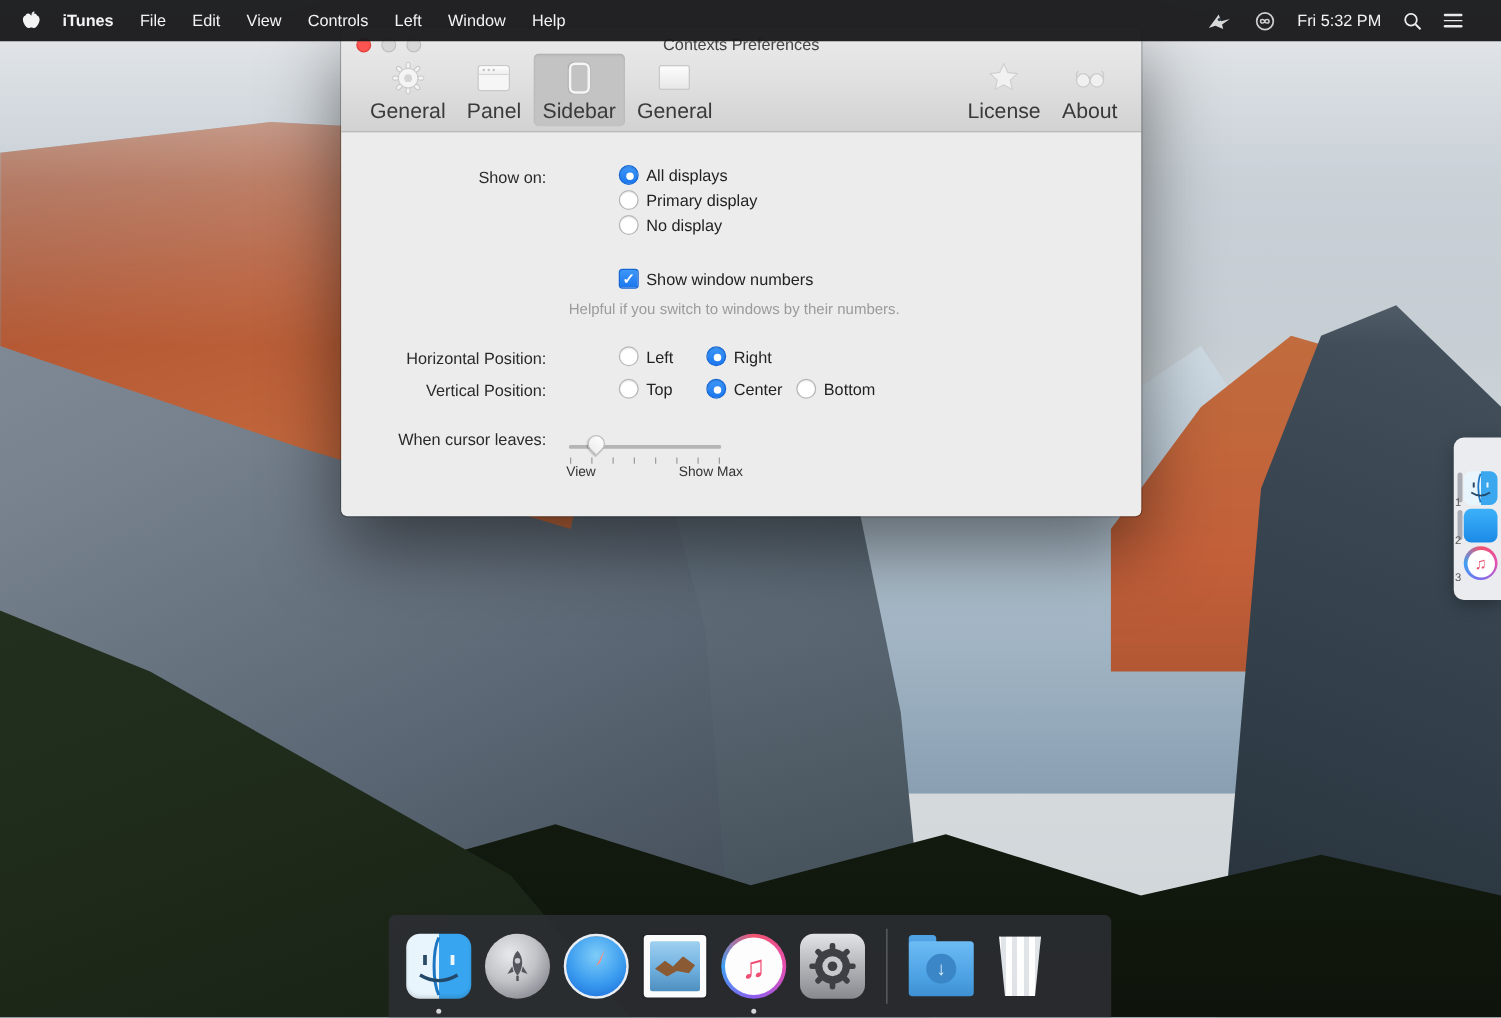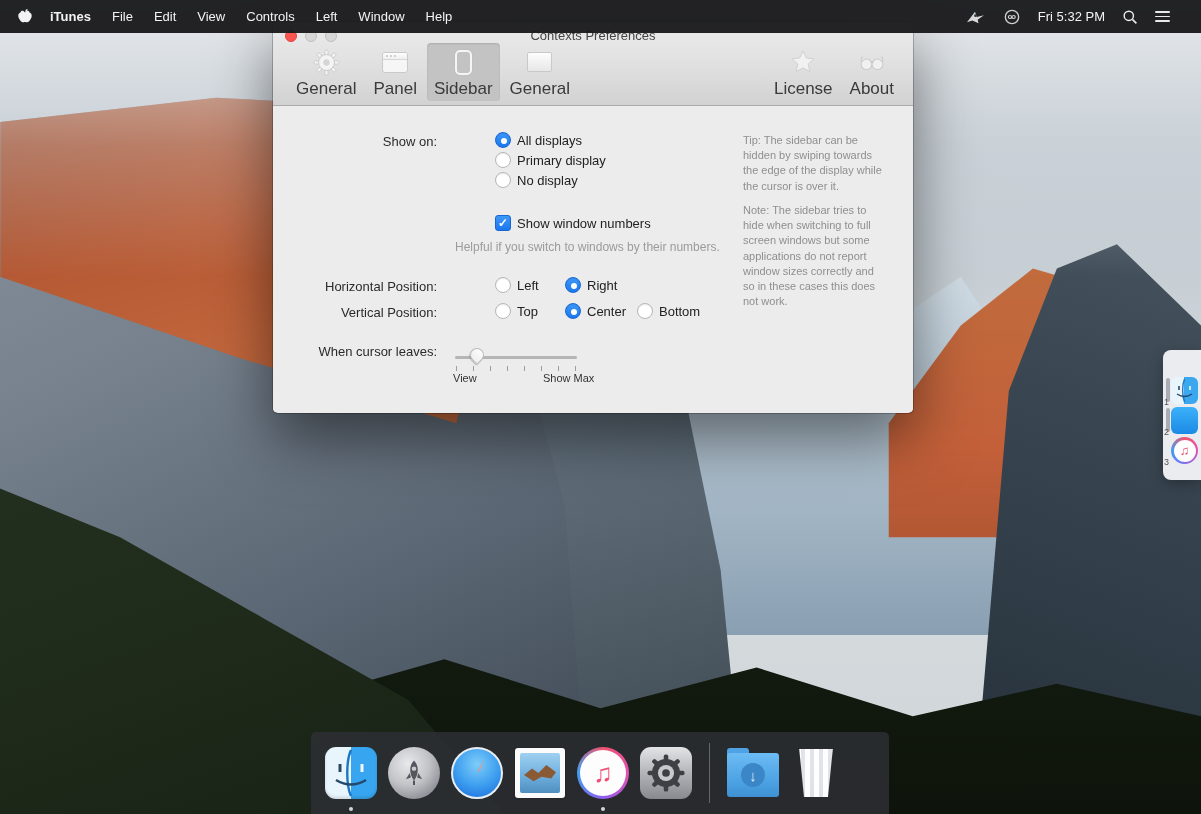--- a/index.html
+++ b/index.html
@@ -349,22 +349,20 @@
           <i></i>
           <i></i>
           <i></i>
           <i></i>
           <i></i>
       </div>
     </div>
     <div class="slider-minmax" style="left:180px; top:266px">View</div>
     <div class="slider-minmax" style="left:270px; top:266px">Show Max</div>
 
-    <div class="tipcol" style="top:27px">Tip: The sidebar can be hidden by swiping towards the edge of the display while the cursor is over it.</div>
-    <div class="tipcol" style="top:97px">Note: The sidebar tries to hide when switching to full screen windows but some applications do not report window sizes correctly and so in these cases this does not work.</div>
   </div>
 </div>
 
 <div class="ctx-sidebar">
   <div class="ctx-item" style="top:27px">
     <div class="ctx-bar"></div>
     <div class="mini-finder">
       <svg width="27" height="27" viewBox="0 0 27 27">
         <path d="M13.5 2 C11 8 11 18 13.5 25" stroke="#1c76c2" stroke-width="1.4" fill="none"></path>
         <line x1="8" y1="9" x2="8" y2="13" stroke="#2a4a66" stroke-width="1.6"></line>

